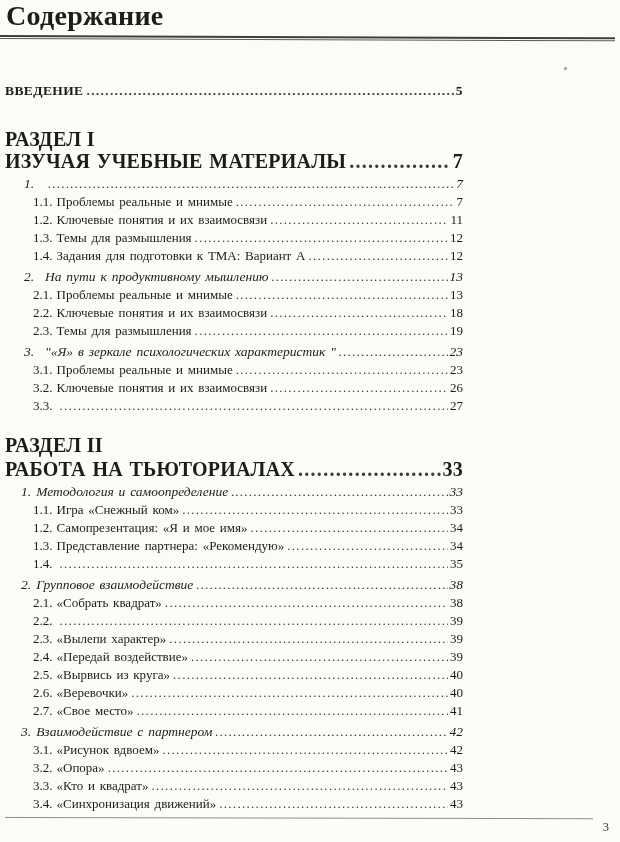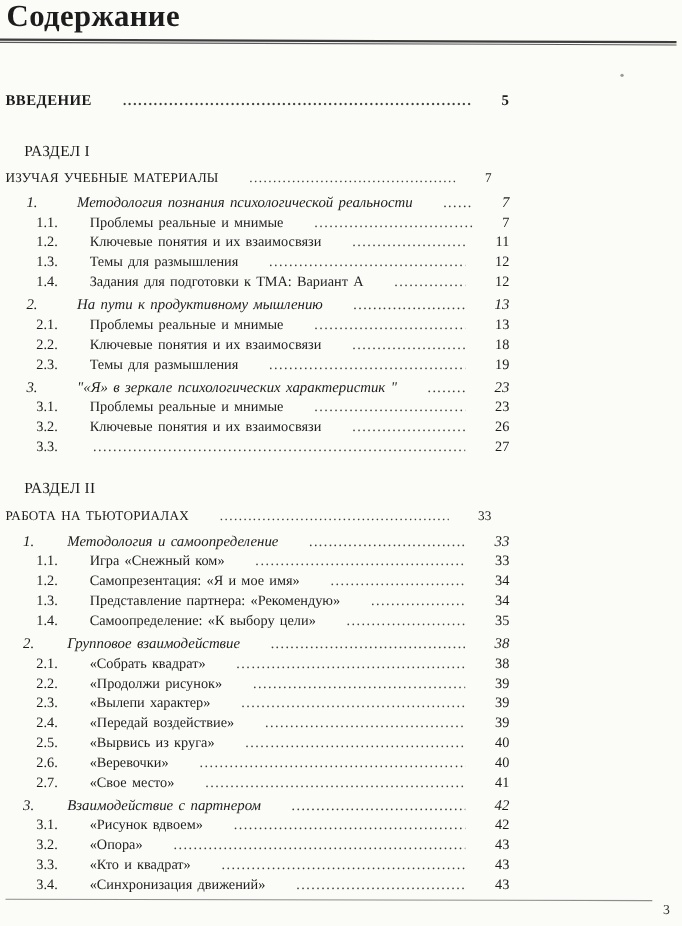--- a/index.html
+++ b/index.html
@@ -14,33 +14,33 @@
   }
   .head-rule{
     width:615px;height:1px;margin-top:7px;
     border-top:2px solid #3d3d3d;border-bottom:1px solid #5a5a5a;
     transform:rotate(.22deg);transform-origin:left center;
   }
   .speck{position:absolute;left:564px;top:67px;width:3px;height:3px;
     border-radius:50%;background:#9a9a9a;}
   .toc{width:463px;margin-top:44px;}
   .row{display:flex;align-items:baseline;font-size:13px;line-height:18px;
-    word-spacing:1.5px;gap:25px;}
+    word-spacing:1.5px;}
   .dots{flex:1 1 auto;overflow:hidden;white-space:nowrap;
     margin:0 2px 0 3px;letter-spacing:1.3px;color:#3c3c3c;}
   .dots::after{content:"...................................................................................................................................................................................";}
   .pg{white-space:nowrap;text-align:right;}
   .lbl{white-space:nowrap;}
   .intro{font-weight:bold;font-size:13.5px;line-height:16px;
     margin-left:5px;letter-spacing:.4px;}
-  .kicker{font-weight:normal;font-size:14px;line-height:18px;
-    margin:31px 0 0 22px;letter-spacing:.3px;}
+  .kicker{font-weight:bold;font-size:20px;line-height:18px;
+    margin:31px 0 0 5px;letter-spacing:.3px;}
   .kicker.second{margin-top:21px;}
-  .sec-title{font-weight:normal;font-size:12px;line-height:19px;
-    margin:4px 16px 0 5px;letter-spacing:.2px;}
+  .sec-title{font-weight:bold;font-size:20px;line-height:19px;
+    margin:4px 0 0 5px;letter-spacing:.2px;}
   .sec-title.second{margin-top:6px;}
   .group{font-style:italic;font-size:13.5px;line-height:19px;
     margin:2px 0 0 24px;}
   .sec-1 .group .num{display:inline-block;min-width:21px;font-style:italic;}
   .sec-2 .group{margin-left:21px;}
   .sec-2 .group .num{margin-right:5px;}
   .group .pg{font-style:italic;}
   .group .dots{letter-spacing:1.1px;}
   .item{margin-left:33px;}
   .item .num{margin-right:4px;}
@@ -70,21 +70,20 @@
   <div class="section sec-1">
     <div class="kicker">РАЗДЕЛ I</div>
     <div class="row sec-title">
       <span class="lbl">ИЗУЧАЯ УЧЕБНЫЕ МАТЕРИАЛЫ</span>
       <span class="dots"></span>
       <span class="pg">7</span>
     </div>
 
     <div class="row group g-top">
       <span class="num">1.</span>
-      <span class="lbl">Методология познания психологической реальности</span>
       <span class="dots"></span>
       <span class="pg">7</span>
     </div>
     <div class="row item">
       <span class="num">1.1.</span>
       <span class="lbl">Проблемы реальные и мнимые</span>
       <span class="dots"></span>
       <span class="pg">7</span>
     </div>
     <div class="row item">
@@ -183,40 +182,38 @@
       <span class="pg">34</span>
     </div>
     <div class="row item">
       <span class="num">1.3.</span>
       <span class="lbl">Представление партнера: «Рекомендую»</span>
       <span class="dots"></span>
       <span class="pg">34</span>
     </div>
     <div class="row item">
       <span class="num">1.4.</span>
-      <span class="lbl">Самоопределение: «К выбору цели»</span>
       <span class="dots"></span>
       <span class="pg">35</span>
     </div>
 
     <div class="row group">
       <span class="num">2.</span>
       <span class="lbl">Групповое взаимодействие</span>
       <span class="dots"></span>
       <span class="pg">38</span>
     </div>
     <div class="row item">
       <span class="num">2.1.</span>
       <span class="lbl">«Собрать квадрат»</span>
       <span class="dots"></span>
       <span class="pg">38</span>
     </div>
     <div class="row item">
       <span class="num">2.2.</span>
-      <span class="lbl">«Продолжи рисунок»</span>
       <span class="dots"></span>
       <span class="pg">39</span>
     </div>
     <div class="row item">
       <span class="num">2.3.</span>
       <span class="lbl">«Вылепи характер»</span>
       <span class="dots"></span>
       <span class="pg">39</span>
     </div>
     <div class="row item">

